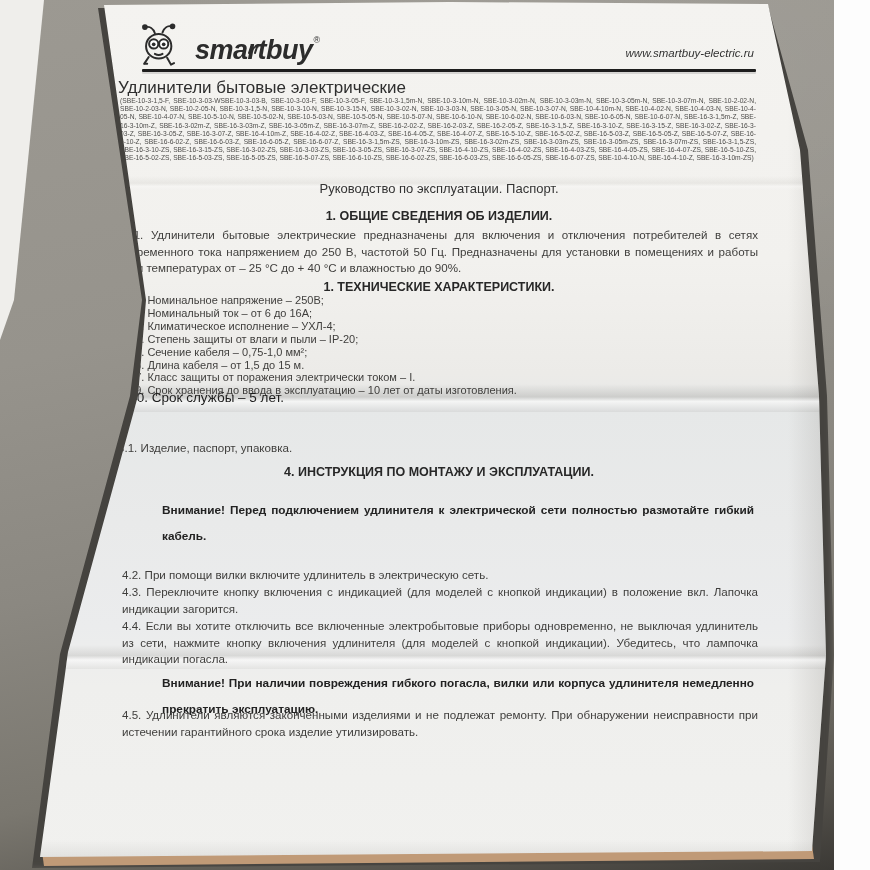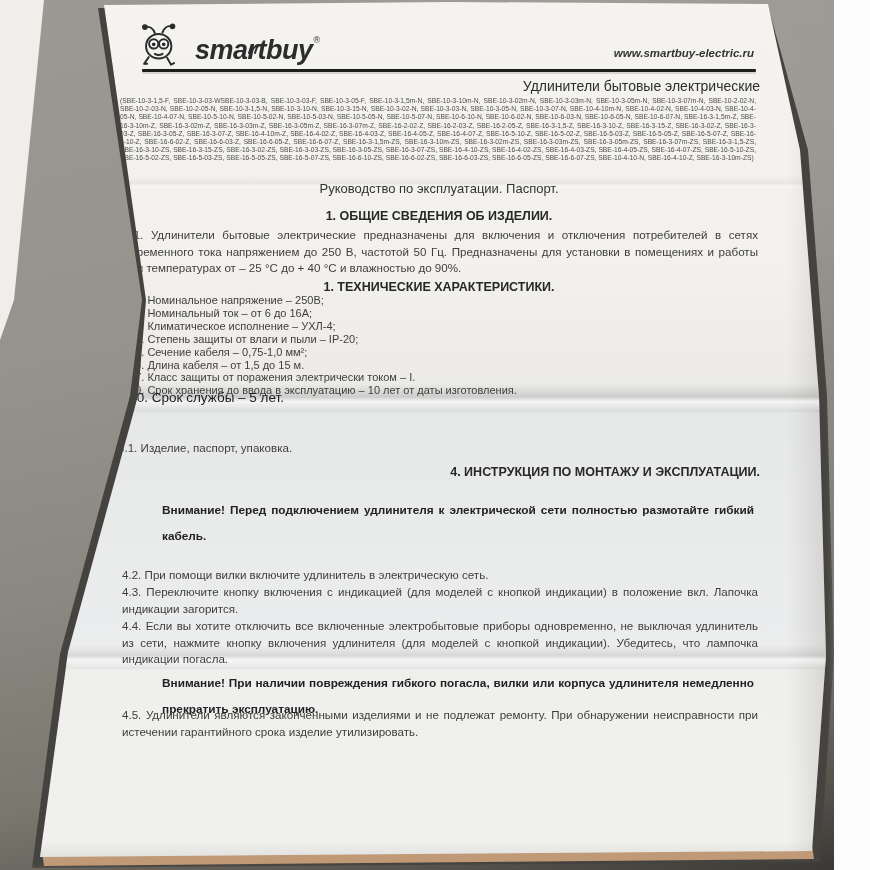--- a/index.html
+++ b/index.html
@@ -29,31 +29,31 @@
   .fold.f-top{top:176px;height:14px;background:linear-gradient(180deg,rgba(108,106,101,0) 0%,rgba(108,106,101,0.08) 50%,rgba(255,255,255,0.25) 75%,rgba(108,106,101,0) 100%);}
   .fold.f1{top:384px;height:28px;background:linear-gradient(180deg,rgba(108,106,101,0) 0%,rgba(108,106,101,0.22) 46%,rgba(255,255,255,0.55) 62%,rgba(108,106,101,0.10) 100%);}
   .fold.f2{top:645px;height:24px;background:linear-gradient(180deg,rgba(108,106,101,0) 0%,rgba(108,106,101,0.16) 44%,rgba(255,255,255,0.5) 62%,rgba(108,106,101,0.08) 100%);}
 
   
   .content{position:absolute;left:118px;top:0;width:642px;height:860px;color:#3f3e3c;}
   .logo{position:absolute;left:20px;top:22px;height:50px;display:flex;align-items:center;}
   .brand{font-size:27px;font-style:italic;font-weight:bold;color:#2c2c2c;letter-spacing:-0.5px;margin-left:11px;position:relative;top:3px;}
   .brand-accent{position:absolute;left:108px;top:24px;}
   .tm{font-size:9px;color:#2c2c2c;position:relative;top:-7px;margin-left:1px;}
-  .site{position:absolute;right:6px;top:47px;font-size:11.5px;font-weight:bold;font-style:italic;color:#333333;}
+  .site{position:absolute;right:6px;top:47px;font-size:11.5px;font-weight:normal;font-style:italic;color:#333333;}
   .rule{position:absolute;left:24px;right:4px;top:69px;height:3px;background:#1d1d1d;border-radius:1px;box-shadow:0 2px 0 rgba(0,0,0,0.12);}
-  .title{position:absolute;left:0;right:0;top:78px;text-align:right;font-size:14px;color:#2e2e2e;}
+  .title{position:absolute;left:0;right:0;top:78px;text-align:left;font-size:17px;color:#2e2e2e;}
   .models{position:absolute;left:2px;right:4px;top:97px;font-size:6.7px;line-height:8.2px;text-align:justify;color:#4d4c4a;}
   .subtitle{position:absolute;left:0;right:0;top:181px;text-align:center;font-size:13px;color:#333333;}
   .sec-h{position:absolute;left:0;right:0;text-align:center;font-weight:bold;font-size:12.5px;color:#272727;}
   .p{position:absolute;text-align:justify;font-size:11.6px;line-height:16.5px;color:#3f3e3c;}
   .tech{position:absolute;left:8px;right:0;top:294px;font-size:11px;line-height:12.9px;color:#3f3e3c;}
   .tech210{position:absolute;left:0;top:390px;font-size:13.5px;color:#1c1c1c;}
   .warn{position:absolute;left:44px;right:6px;font-weight:bold;color:#222222;text-align:justify;line-height:26px;font-size:11.8px;}
-  #s1h{top:209px;} #s2h{top:280px;} #s3h{top:423px;} #s4h{top:465px;text-align:right;}
+  #s1h{top:209px;} #s2h{top:280px;} #s3h{top:423px;} #s4h{top:465px;}
   #p11{left:6px;right:2px;top:227px;}
   #p31{left:0;top:440px;text-align:left;}
   #w1{top:497px;} #w2{top:670px;}
   #i41{left:4px;right:2px;top:533px;}
   #i42{left:4px;right:2px;top:567px;text-align:left;}
   #i43{left:4px;right:2px;top:584px;}
   #i44{left:4px;right:2px;top:618px;}
   #i45{left:4px;right:2px;top:707px;}
 </style>
 </head>

